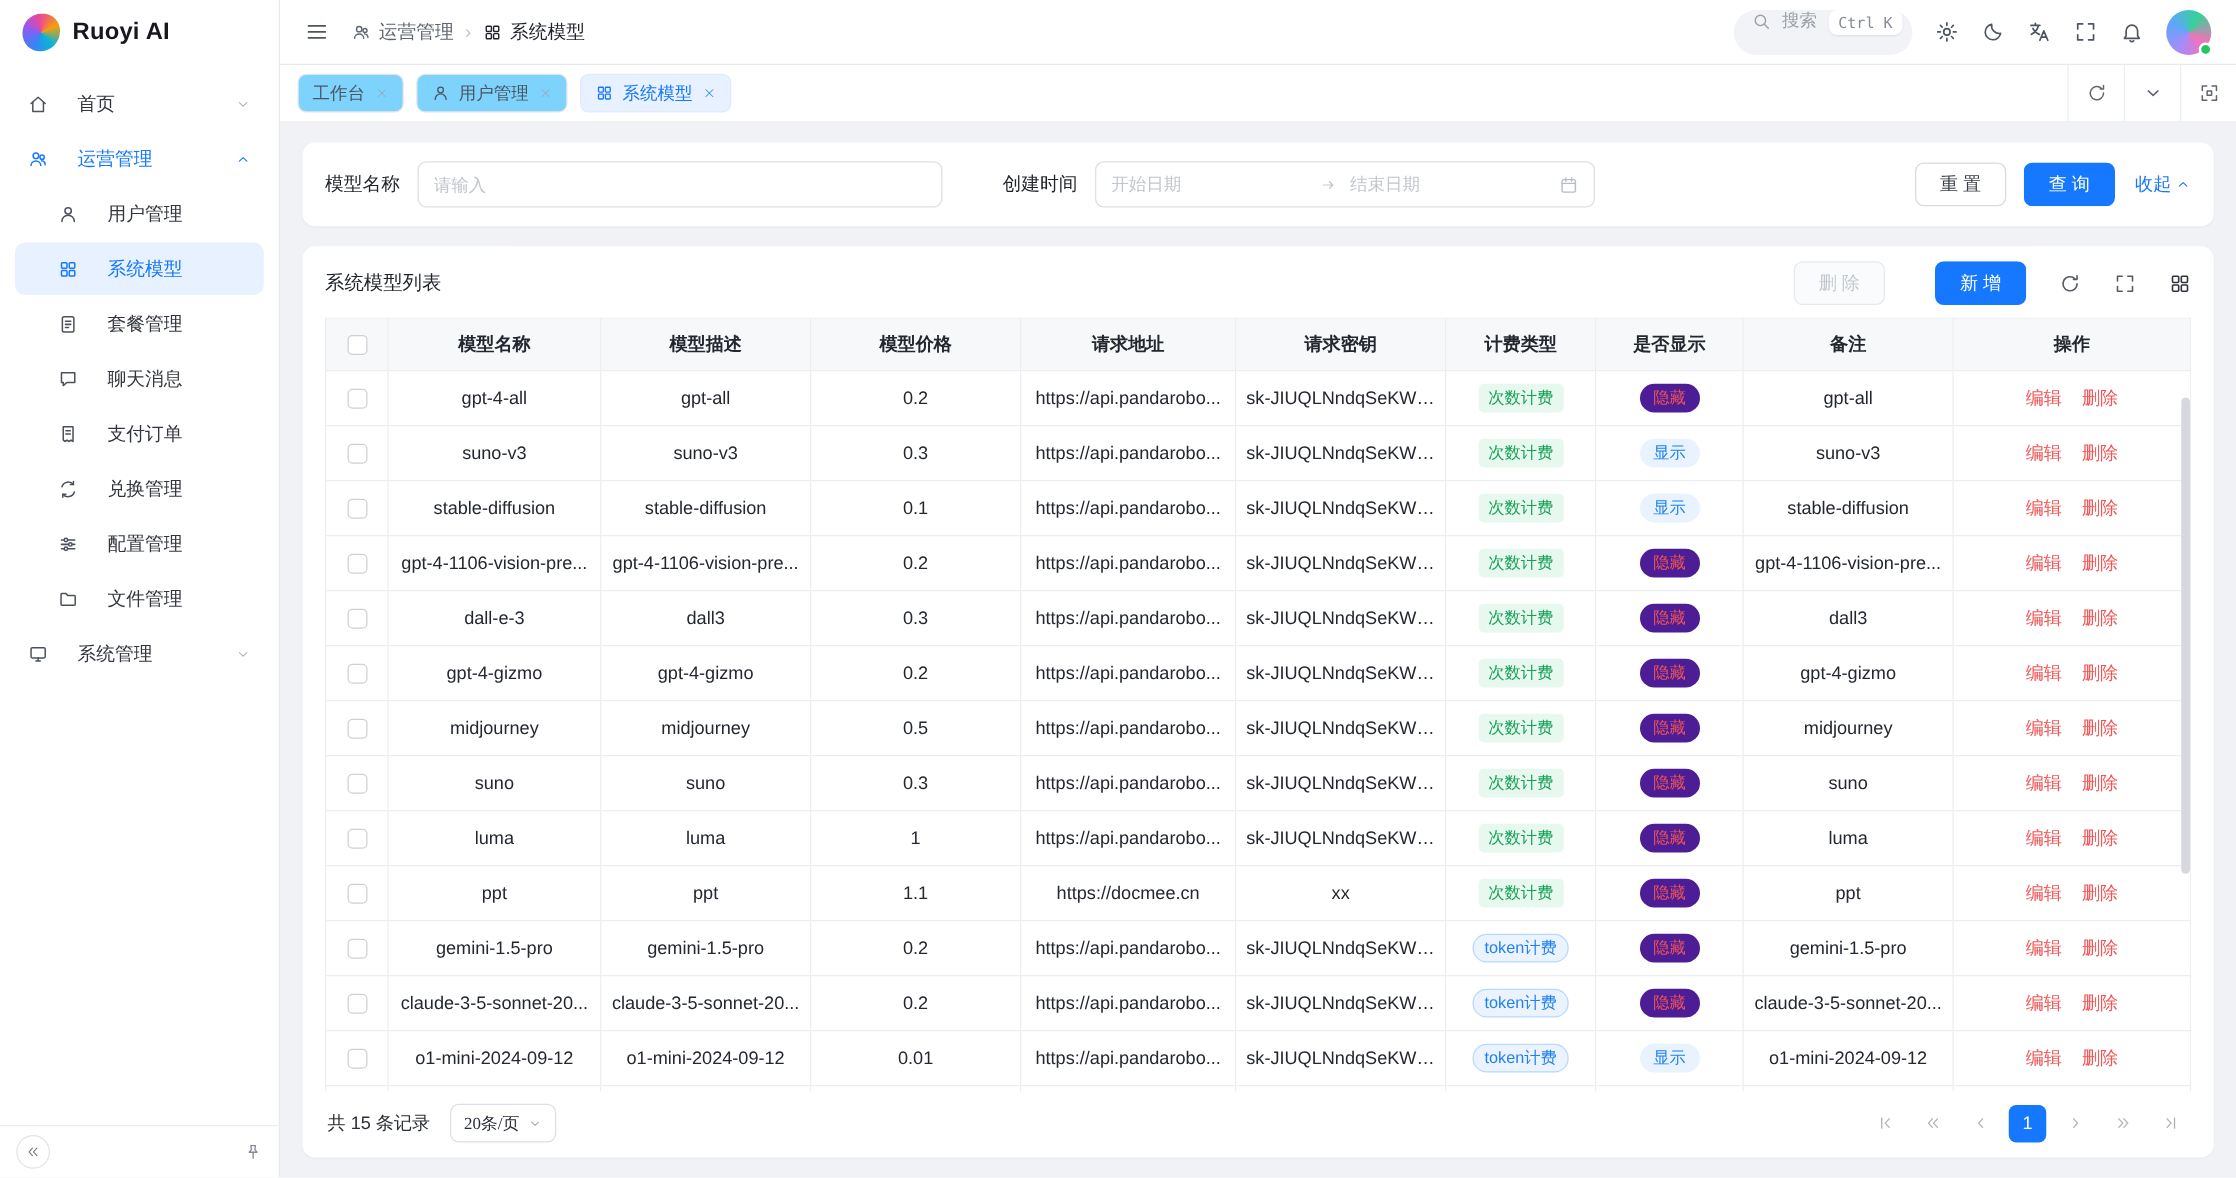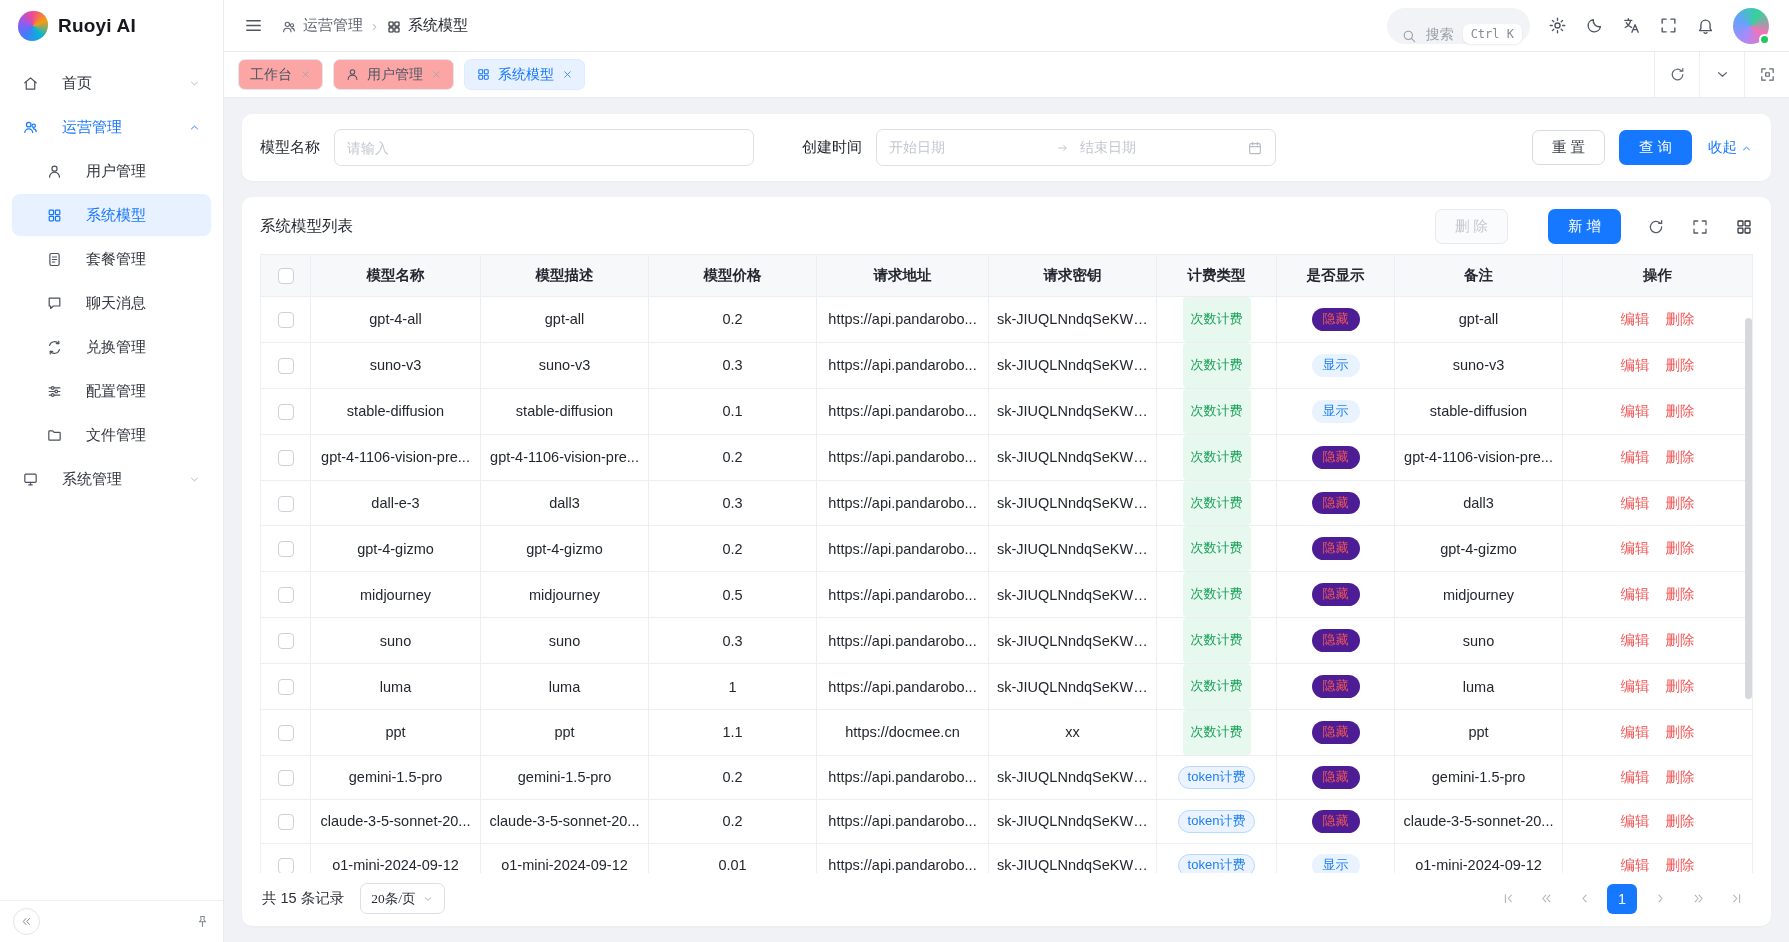--- a/index.html
+++ b/index.html
@@ -35,30 +35,30 @@
   .main { flex:1; min-width:0; display:flex; flex-direction:column; }
   .topbar { height:52px; background:#fff; border-bottom:1px solid #e9eaec; display:flex; align-items:center; gap:18px; padding:0 20px; }
   .tb-icon { color:#4e5561; display:flex; cursor:pointer; }
   .tb-icon .ic { width:19px; height:19px; }
   .breadcrumb { display:flex; align-items:center; gap:9px; font-size:15px; }
   .bc-item { display:flex; align-items:center; gap:6px; color:#5f6672; cursor:pointer; }
   .bc-item .ic { width:16px; height:16px; }
   .bc-item.current { color:#1f2329; }
   .bc-sep { color:#c0c4cc; font-size:15px; }
   .tb-spacer { flex:1; }
-  .search-pill { height:36px; background:#f2f3f6; border-radius:999px; display:flex; align-items:flex-end; gap:9px; padding:0 8px 0 14px; color:#9aa0aa; cursor:pointer; }
+  .search-pill { height:36px; background:#f2f3f6; border-radius:999px; display:flex; align-items:flex-start; gap:9px; padding:0 8px 0 14px; color:#9aa0aa; cursor:pointer; }
   .search-pill .ic { width:16px; height:16px; }
   .kbd { background:#fff; border-radius:7px; padding:3px 8px; font-size:12px; color:#868c97; box-shadow:0 1px 2px rgba(0,0,0,.08); }
   .avatar { width:36px; height:36px; border-radius:50%; background:conic-gradient(from 120deg,#f472b6,#a78bfa,#60a5fa,#34d399,#f472b6); position:relative; cursor:pointer; flex:none; }
   .status-dot { position:absolute; right:-1px; bottom:-1px; width:11px; height:11px; border-radius:50%; background:#22c55e; border:2px solid #fff; }
 
   
   .tabbar { height:46px; background:#fff; border-bottom:1px solid #e9eaec; display:flex; align-items:center; padding-left:14px; }
   .tabs { flex:1; display:flex; align-items:center; gap:10px; }
-  .tab { height:31px; display:inline-flex; align-items:center; gap:7px; padding:0 11px; border:1px solid #e4e6ea; border-radius:7px; font-size:14px; color:#4b5563; background:#fca5a5; cursor:pointer; }
+  .tab { height:31px; display:inline-flex; align-items:center; gap:7px; padding:0 11px; border:1px solid #e4e6ea; border-radius:7px; font-size:14px; color:#4b5563; background:#7dd3fc; cursor:pointer; }
   .tab .ic.tab-ic { width:15px; height:15px; }
   .tab.active { background:#e8f1ff; border-color:#dcebff; color:var(--primary); }
   .tab-close { display:flex; color:#9ca3af; margin-left:1px; }
   .tab-close .ic { width:11px; height:11px; }
   .tab.active .tab-close { color:var(--primary); }
   .tab-controls { display:flex; align-items:center; height:100%; }
   .tc { width:45px; height:100%; display:flex; align-items:center; justify-content:center; border-left:1px solid #eceef1; color:#5f6672; cursor:pointer; }
   .tc .ic { width:17px; height:17px; }
 
   
@@ -90,21 +90,21 @@
   .pa-icon { display:flex; color:#555b66; cursor:pointer; }
   .pa-icon .ic { width:18px; height:18px; }
   .pa-icon.dark { color:#2f343d; }
 
   .table-wrap { flex:1; min-height:0; overflow:hidden; position:relative; }
   .grid-table { width:100%; border-collapse:collapse; table-layout:fixed; }
   .grid-table th, .grid-table td { border:1px solid #eceef2; text-align:center; font-size:14.5px; color:#23272f; height:44px; padding:0 8px; overflow:hidden; white-space:nowrap; text-overflow:ellipsis; }
   .grid-table th { background:#f7f8fa; font-weight:700; height:42px; }
   th.ops, td.ops { box-shadow:-8px 0 10px -8px rgba(0,0,0,.10); }
   .checkbox { display:inline-block; width:16px; height:16px; border:1px solid #cdd0d6; border-radius:4px; background:#fff; vertical-align:middle; cursor:pointer; }
-  .badge { display:inline-block; font-size:13px; padding:14px 8px; border-radius:4px; line-height:1.3; }
+  .badge { display:inline-block; font-size:13px; padding:3px 8px; border-radius:4px; line-height:1.3; }
   .b-count { background:#e7f8ee; color:var(--green); }
   .b-token { background:#eaf3ff; color:var(--token-blue); border:1px solid #b6d9ff; border-radius:999px; padding:2px 9px; }
   .pill { display:inline-block; font-size:13px; padding:3px 11px; border-radius:999px; line-height:1.3; }
   .p-hidden { background:#4c1d95; color:var(--red); }
   .p-shown { background:#e8f3ff; color:var(--token-blue); }
   .op { cursor:pointer; font-size:14.5px; color:var(--red); }
   .op.edit { margin-right:16px; }
   .partial td { background:#fff; }
   .vscroll { position:absolute; top:42px; right:0; bottom:0; width:9px; }
   .vthumb { position:absolute; top:22px; right:1px; width:7px; height:66%; background:#d6d8dd; border-radius:4px; }
@@ -173,20 +173,27 @@
             <rect x="5.5" y="3.5" width="13" height="17" rx="2"></rect>
             <path d="M9 8.5h6M9 12h6M9 15.5h3.5"></path>
           </svg>
           <span class="side-label">套餐管理</span>
         </div>
         <div class="side-sub">
           <svg class="ic mi" viewBox="0 0 24 24" fill="none" stroke="currentColor" stroke-width="1.7" stroke-linecap="round" stroke-linejoin="round" aria-hidden="true">
             <path d="M4.5 4.5h15v11h-9l-4 3.5v-3.5h-2z"></path>
           </svg>
           <span class="side-label">聊天消息</span>
+        </div>
+        <div class="side-sub">
+          <svg class="ic mi" viewBox="0 0 24 24" fill="none" stroke="currentColor" stroke-width="1.7" stroke-linecap="round" stroke-linejoin="round" aria-hidden="true">
+            <path d="M6.5 3.5h11V20l-2.2-1.6L13 20l-2.3-1.6L8.5 20l-2-1.6z"></path>
+            <path d="M9.5 8h5M9.5 11.5h5"></path>
+          </svg>
+          <span class="side-label">支付订单</span>
         </div>
         <div class="side-sub">
           <svg class="ic mi" viewBox="0 0 24 24" fill="none" stroke="currentColor" stroke-width="1.7" stroke-linecap="round" stroke-linejoin="round" aria-hidden="true">
             <path d="M5 9a7.5 7.5 0 0113-2.5"></path>
             <path d="M18 3v3.5h-3.5"></path>
             <path d="M19 15a7.5 7.5 0 01-13 2.5"></path>
             <path d="M6 21v-3.5h3.5"></path>
           </svg>
           <span class="side-label">兑换管理</span>
         </div>

